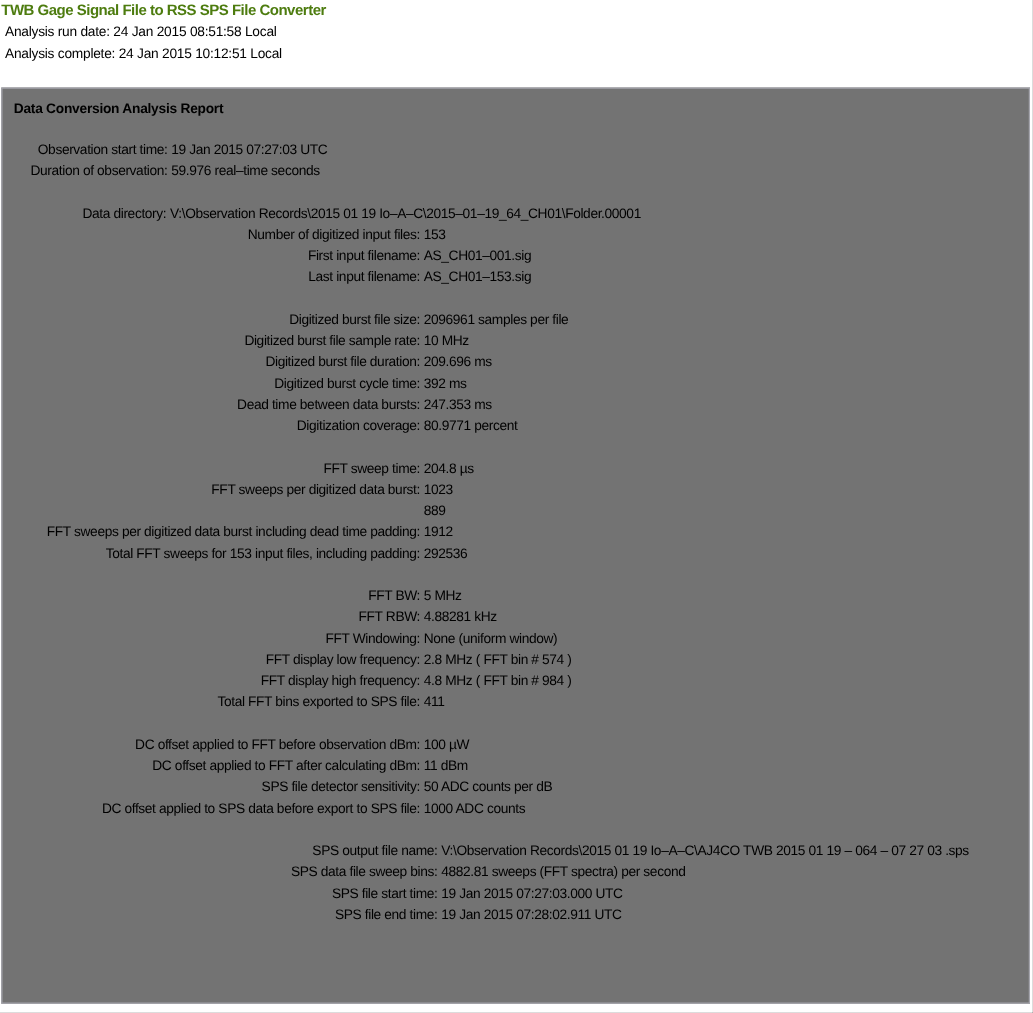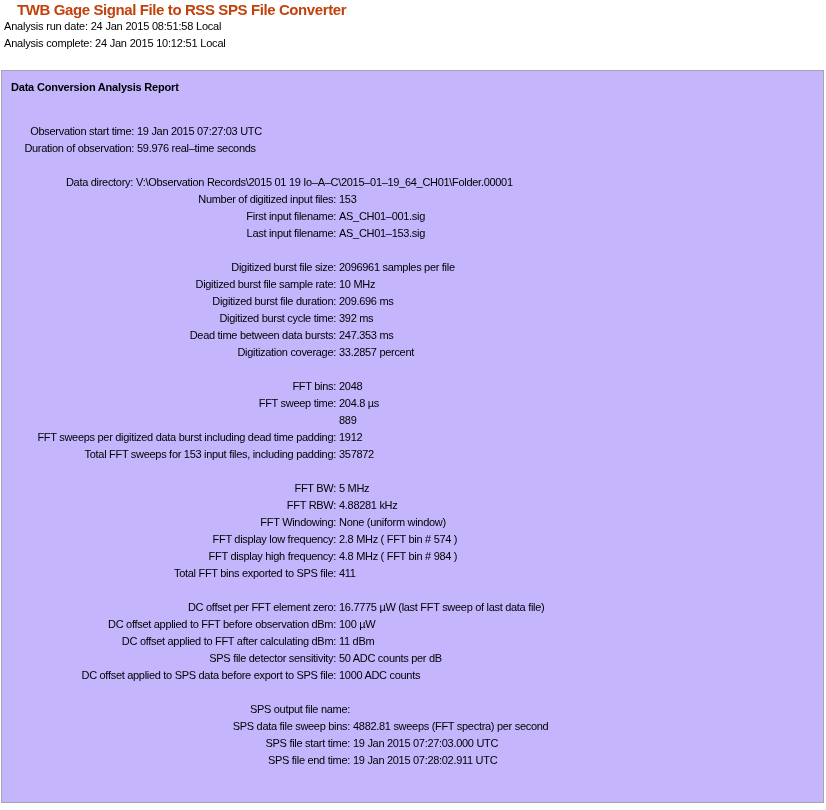--- a/index.html
+++ b/index.html
@@ -4,40 +4,40 @@
 <style>
   html, body {
     margin: 0; padding: 0;
     width: 826px; height: 810px;
     background: #ffffff;
     overflow: hidden;
     font-family: "Liberation Sans", sans-serif;
     color: #000000;
   }
   .hdr-title {
-    position: absolute; left: 17px; top: 1px;
-    font-size: 15px; font-weight: bold;
-    color: #c2410c; letter-spacing: -0.4px;
+    position: absolute; left: 1px; top: 1px;
+    font-size: 12px; font-weight: bold;
+    color: #4d7c0f; letter-spacing: -0.4px;
     white-space: nowrap;
   }
   .hdr-line { position: absolute; left: 4px; font-size: 11px; letter-spacing: -0.2px; white-space: nowrap; }
   .hdr-run  { top: 20px; }
   .hdr-comp { top: 37px; }
   .panel {
     position: absolute; left: 1px; top: 70px;
     width: 821px; height: 731px;
     border: 1px solid #a5a5ad;
-    background: #c4b5fd;
+    background: #737373;
   }
   .panel-title {
     position: absolute; left: 9px; top: 10px;
     font-size: 11px; font-weight: bold;
     letter-spacing: -0.2px; white-space: nowrap;
   }
-  .groups { position: absolute; left: 9px; top: 52px; right: 0; }
+  .groups { position: absolute; left: 9px; top: 41px; right: 0; }
   .group { margin-bottom: 17px; }
   .row {
     position: relative; height: 17px;
     font-size: 11px; line-height: 17px;
     letter-spacing: -0.3px;
   }
   .lbl {
     position: absolute; top: 0;
     right: calc(100% - var(--lw));
     white-space: nowrap;
@@ -103,42 +103,42 @@
           <div class="row" style="--lw: 325px;">
     <span class="lbl">Digitized burst cycle time:</span>
     <span class="val">392 ms</span>
   </div>
           <div class="row" style="--lw: 325px;">
     <span class="lbl">Dead time between data bursts:</span>
     <span class="val">247.353 ms</span>
   </div>
           <div class="row" style="--lw: 325px;">
     <span class="lbl">Digitization coverage:</span>
-    <span class="val">33.2857 percent</span>
-  </div>
-        </div>
-        <div class="group">
-          <div class="row" style="--lw: 325px;">
-    <span class="lbl">FFT bins:</span>
-    <span class="val">2048</span>
-  </div>
+    <span class="val">80.9771 percent</span>
+  </div>
+        </div>
+        <div class="group">
           <div class="row" style="--lw: 325px;">
     <span class="lbl">FFT sweep time:</span>
     <span class="val">204.8 µs</span>
   </div>
           <div class="row" style="--lw: 325px;">
+    <span class="lbl">FFT sweeps per digitized data burst:</span>
+    <span class="val">1023</span>
+  </div>
+          <div class="row" style="--lw: 325px;">
     <span class="val">889</span>
   </div>
           <div class="row" style="--lw: 325px;">
     <span class="lbl">FFT sweeps per digitized data burst including dead time padding:</span>
     <span class="val">1912</span>
   </div>
           <div class="row" style="--lw: 325px;">
     <span class="lbl">Total FFT sweeps for 153 input files, including padding:</span>
-    <span class="val">357872</span>
+    <span class="val">292536</span>
   </div>
         </div>
         <div class="group">
           <div class="row" style="--lw: 325px;">
     <span class="lbl">FFT BW:</span>
     <span class="val">5 MHz</span>
   </div>
           <div class="row" style="--lw: 325px;">
     <span class="lbl">FFT RBW:</span>
     <span class="val">4.88281 kHz</span>
@@ -155,43 +155,40 @@
     <span class="lbl">FFT display high frequency:</span>
     <span class="val">4.8 MHz ( FFT bin # 984 )</span>
   </div>
           <div class="row" style="--lw: 325px;">
     <span class="lbl">Total FFT bins exported to SPS file:</span>
     <span class="val">411</span>
   </div>
         </div>
         <div class="group">
           <div class="row" style="--lw: 325px;">
-    <span class="lbl">DC offset per FFT element zero:</span>
-    <span class="val">16.7775 µW (last FFT sweep of last data file)</span>
-  </div>
-          <div class="row" style="--lw: 325px;">
     <span class="lbl">DC offset applied to FFT before observation dBm:</span>
     <span class="val">100 µW</span>
   </div>
           <div class="row" style="--lw: 325px;">
     <span class="lbl">DC offset applied to FFT after calculating dBm:</span>
     <span class="val">11 dBm</span>
   </div>
           <div class="row" style="--lw: 325px;">
     <span class="lbl">SPS file detector sensitivity:</span>
     <span class="val">50 ADC counts per dB</span>
   </div>
           <div class="row" style="--lw: 325px;">
     <span class="lbl">DC offset applied to SPS data before export to SPS file:</span>
     <span class="val">1000 ADC counts</span>
   </div>
         </div>
         <div class="group">
           <div class="row" style="--lw: 339px;">
     <span class="lbl">SPS output file name:</span>
+    <span class="val">V:\Observation Records\2015 01 19 Io–A–C\AJ4CO TWB 2015 01 19 – 064 – 07 27 03 .sps</span>
   </div>
           <div class="row" style="--lw: 339px;">
     <span class="lbl">SPS data file sweep bins:</span>
     <span class="val">4882.81 sweeps (FFT spectra) per second</span>
   </div>
           <div class="row" style="--lw: 339px;">
     <span class="lbl">SPS file start time:</span>
     <span class="val">19 Jan 2015 07:27:03.000 UTC</span>
   </div>
           <div class="row" style="--lw: 339px;">

